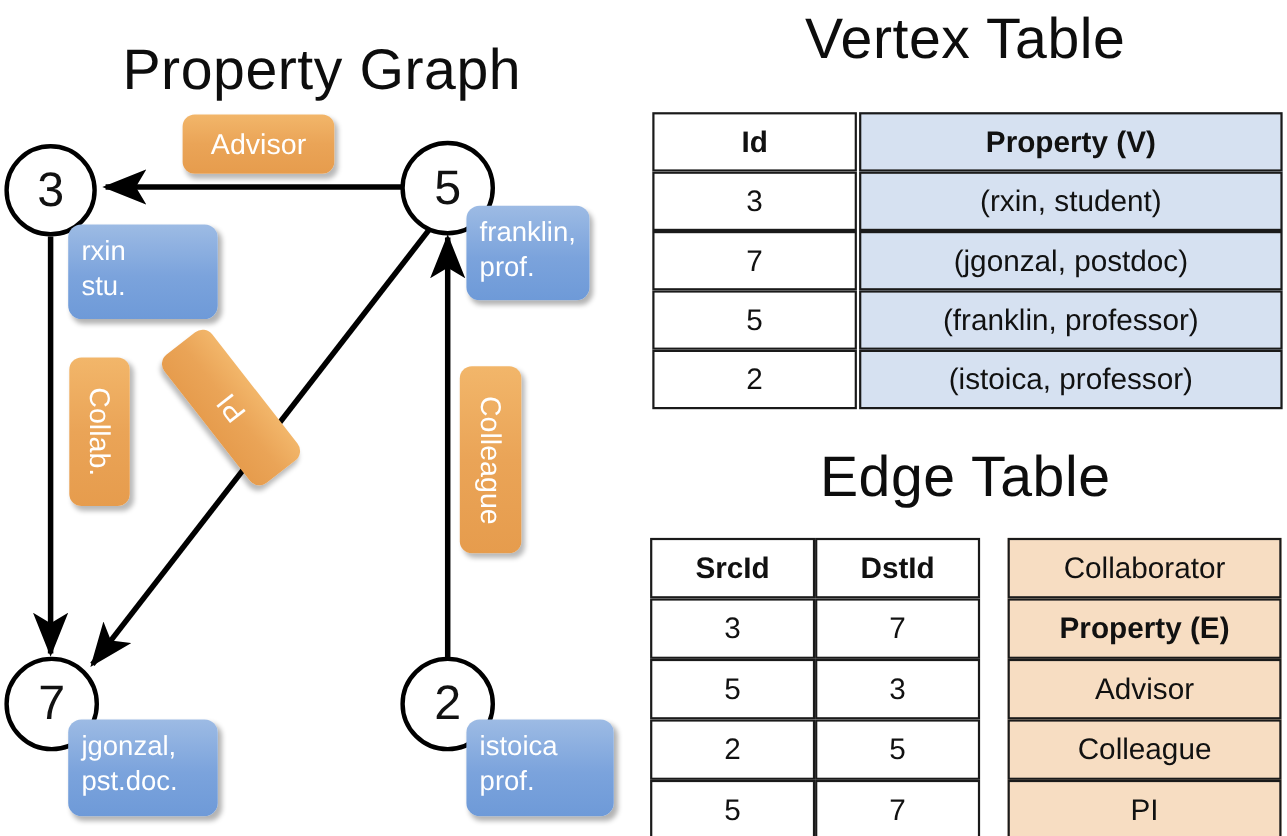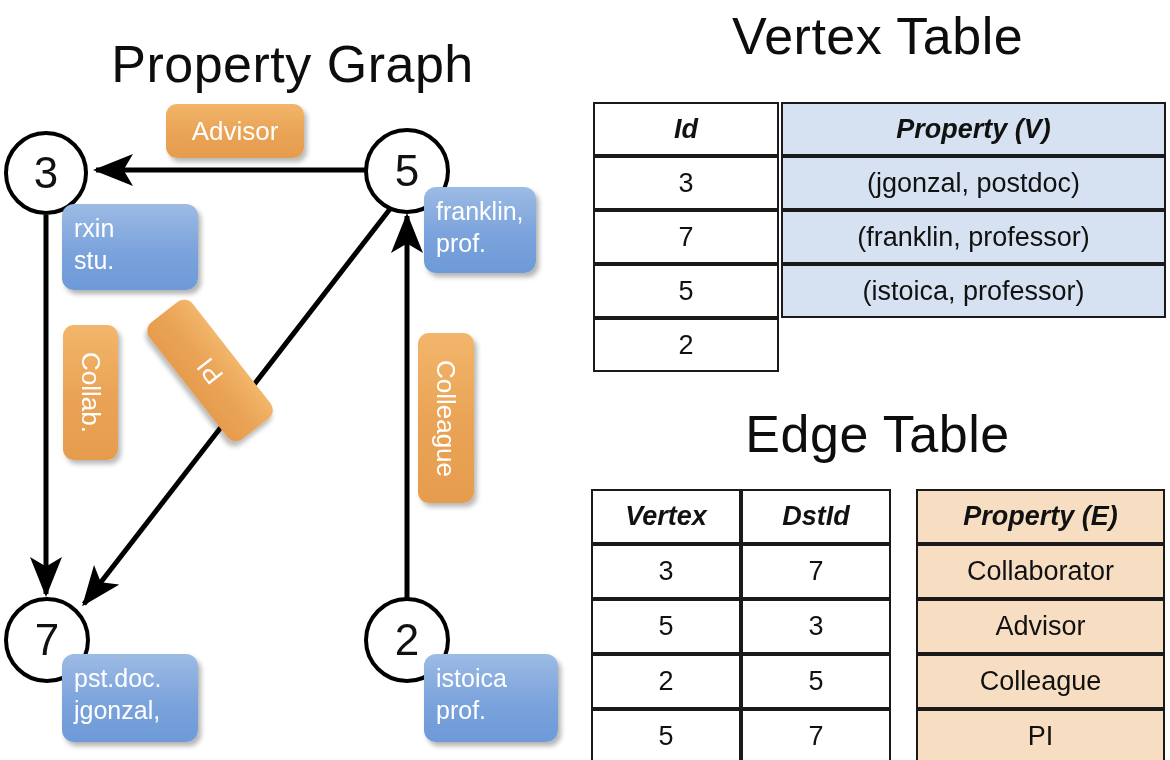--- a/index.html
+++ b/index.html
@@ -58,21 +58,21 @@
 
   
   .tbl{position:absolute;border-collapse:separate;border-spacing:0;}
   .tbl td{
     border:2px solid #1a1a1a;
     text-align:center;vertical-align:middle;
     font-family:"Liberation Sans", sans-serif;
     font-size:27px;font-weight:300;color:#111;
     padding:0;
   }
-  .tbl td.hdr{font-weight:700;font-size:27px;font-style:italic;}
+  .tbl td.hdr{font-weight:700;font-size:27px;}
   .tbl td.blue{background:#d6e1f1;}
   .tbl td.orange{background:#f7ddc2;}
   .tbl td.white{background:#ffffff;}
 
   
   #vertex-id-table{left:593px;top:102px;}
   #vertex-id-table td{width:182px;height:50px;}
   #vertex-prop-table{left:781px;top:102px;}
   #vertex-prop-table td{width:381px;height:50px;margin-top:48px;}
 
@@ -121,22 +121,22 @@
     <div>rxin</div>
     <div>stu.</div>
   </div>
 
   <div class="blue-box" style="left:424px;top:187px;width:112px;height:86px;">
     <div>franklin,</div>
     <div>prof.</div>
   </div>
 
   <div class="blue-box" style="left:62px;top:654px;width:136px;height:88px;">
+    <div>jgonzal,</div>
     <div>pst.doc.</div>
-    <div>jgonzal,</div>
   </div>
 
   <div class="blue-box" style="left:424px;top:654px;width:134px;height:88px;">
     <div>istoica</div>
     <div>prof.</div>
   </div>
 
   <div class="orange-box" style="left:166px;top:104px;width:138px;height:54px;">
     <span>Advisor</span>
   </div>
@@ -172,35 +172,38 @@
     </tr>
   </tbody>
     </table>
 
   <table class="tbl" id="vertex-prop-table">
     <tbody>
         <tr>
       <td class="hdr blue">Property (V)</td>
     </tr>
     <tr>
+      <td class="blue">(rxin, student)</td>
+    </tr>
+    <tr>
       <td class="blue">(jgonzal, postdoc)</td>
     </tr>
     <tr>
       <td class="blue">(franklin, professor)</td>
     </tr>
     <tr>
       <td class="blue">(istoica, professor)</td>
     </tr>
   </tbody>
     </table>
 
   <table class="tbl" id="edge-left-table">
     <tbody>
         <tr>
-      <td class="hdr white">Vertex</td>
+      <td class="hdr white">SrcId</td>
       <td class="hdr white">DstId</td>
     </tr>
     <tr>
       <td class="white">3</td>
       <td class="white">7</td>
     </tr>
     <tr>
       <td class="white">5</td>
       <td class="white">3</td>
     </tr>
@@ -211,26 +214,26 @@
     <tr>
       <td class="white">5</td>
       <td class="white">7</td>
     </tr>
   </tbody>
     </table>
 
   <table class="tbl" id="edge-right-table">
     <tbody>
         <tr>
+      <td class="orange">Collaborator</td>
+    </tr>
+    <tr>
       <td class="hdr orange">Property (E)</td>
     </tr>
     <tr>
-      <td class="orange">Collaborator</td>
-    </tr>
-    <tr>
       <td class="orange">Advisor</td>
     </tr>
     <tr>
       <td class="orange">Colleague</td>
     </tr>
     <tr>
       <td class="orange">PI</td>
     </tr>
   </tbody>
     </table>

